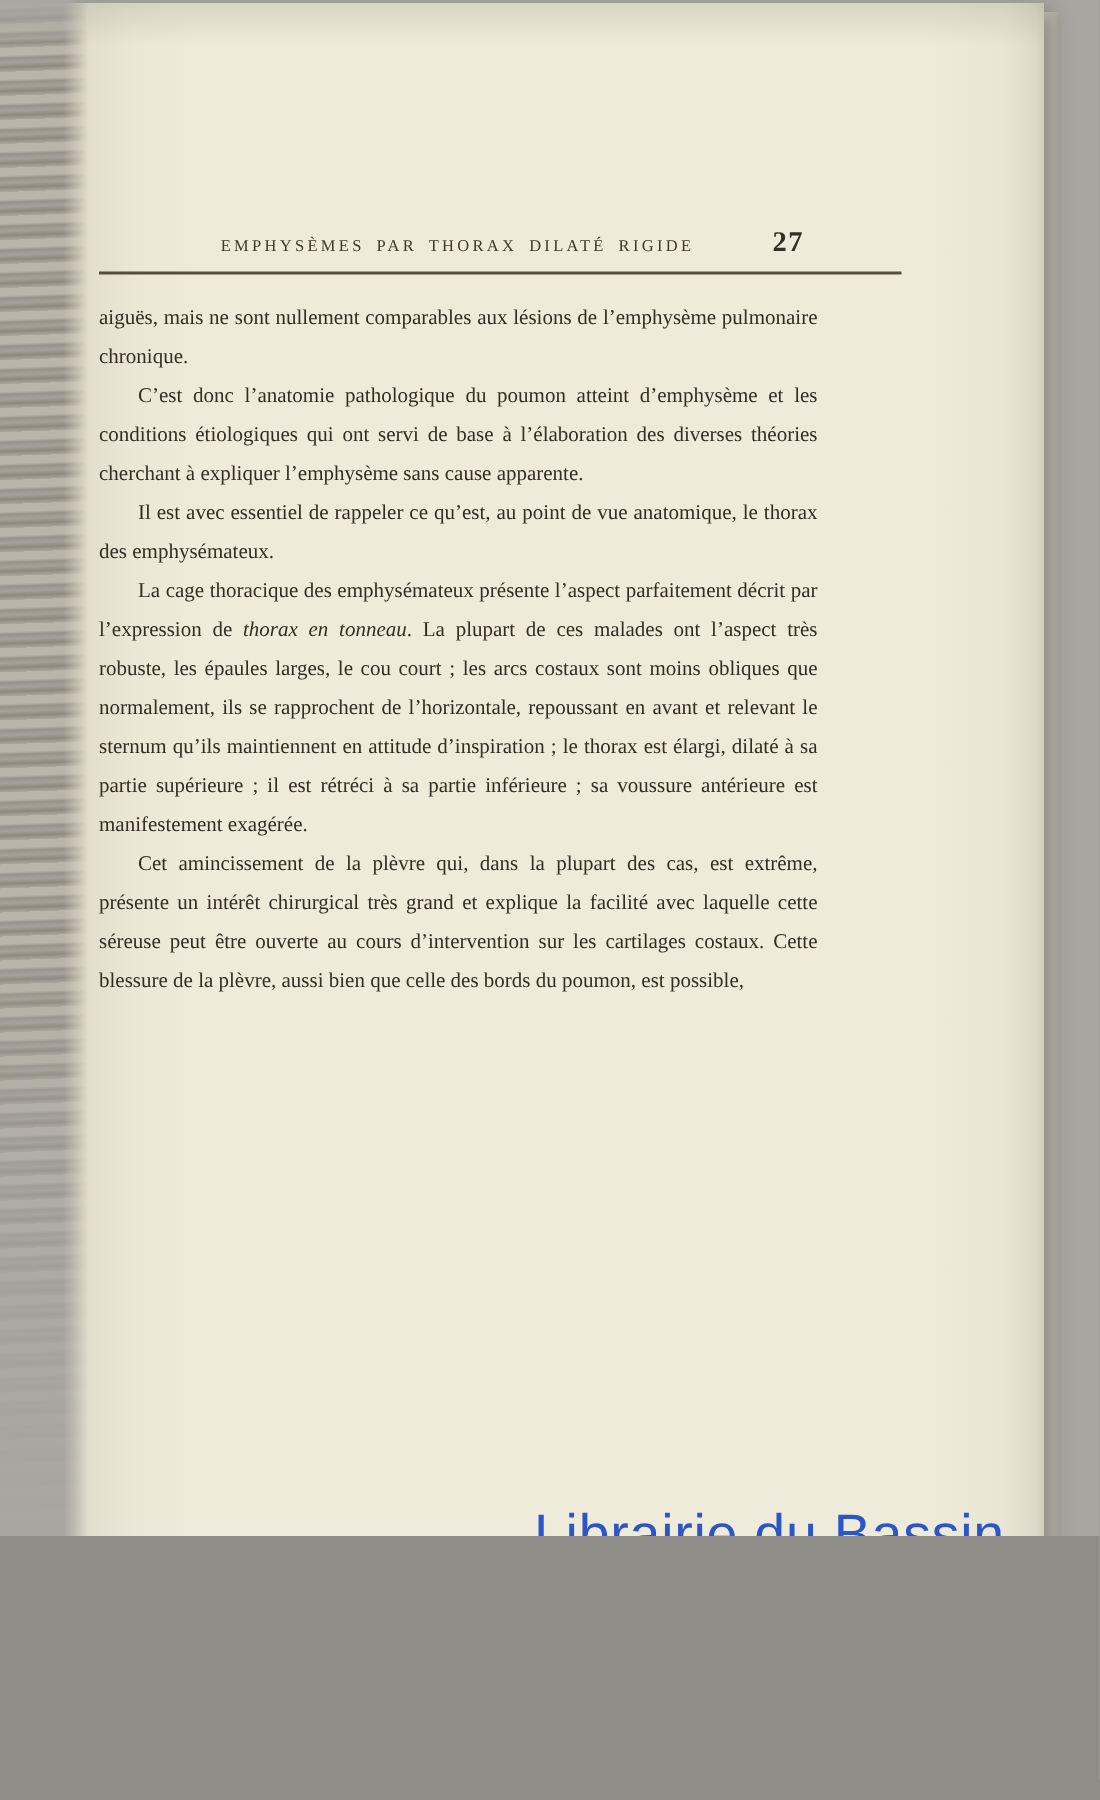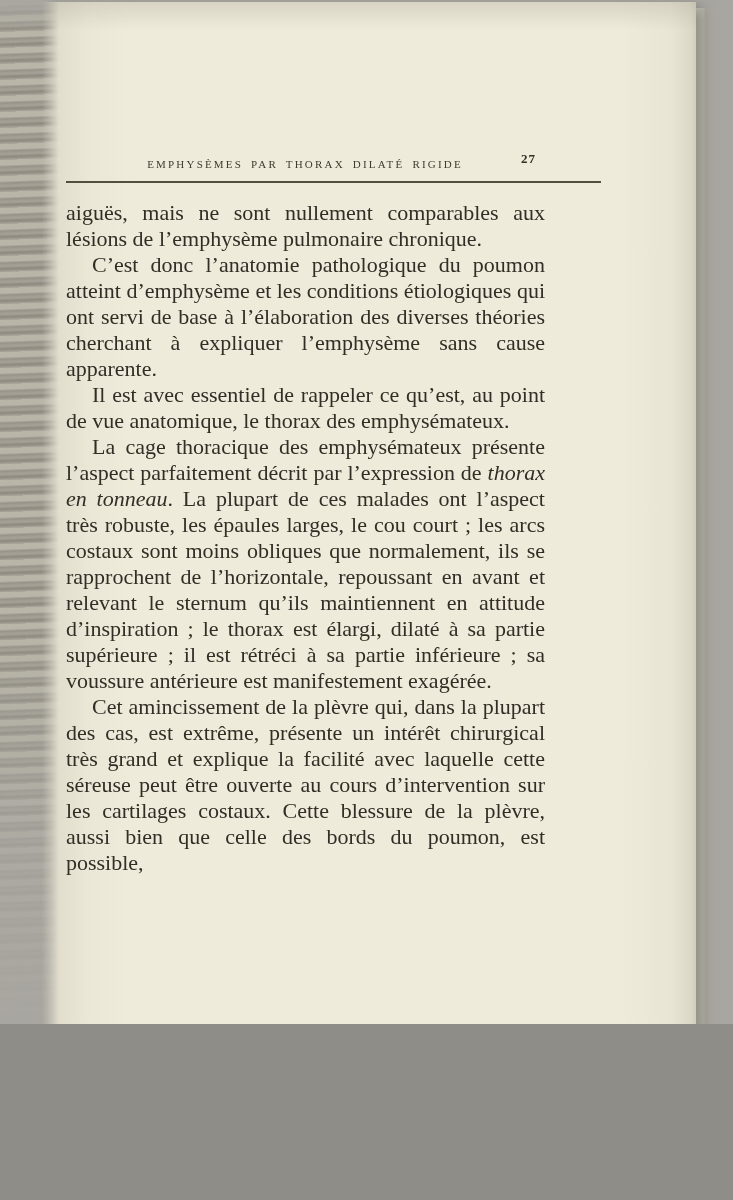--- a/index.html
+++ b/index.html
@@ -47,30 +47,30 @@
   
   .running-head{
     position:absolute;left:26px;top:152px;width:478px;height:20px;
     text-align:center;color:#3e3a2f;
   }
   .head-title{
     font-size:11px;letter-spacing:2.2px;word-spacing:3px;
   }
   .folio{
     position:absolute;right:8px;top:-3px;
-    font-size:13px;font-weight:bold;letter-spacing:1px;color:#332f26;
+    font-size:19px;font-weight:bold;letter-spacing:1px;color:#332f26;
   }
   .head-rule{
     position:absolute;left:26px;top:179px;width:535px;height:1.5px;
     background:#534e40;
   }
   
   .text-block{
     position:absolute;left:26px;top:198px;width:479px;
-    font-size:22px;line-height:26px;color:#322e25;
+    font-size:14px;line-height:26px;color:#322e25;
     text-align:justify;
   }
   .text-block p{margin:0;text-indent:26px;}
   .text-block p.noindent{text-indent:0;}
   .text-block p.section-start{}
   .text-block i{font-style:italic;}
   
   .watermark{
     position:absolute;left:356px;top:1002px;z-index:5;
     font-family:"Liberation Sans","DejaVu Sans",sans-serif;
@@ -99,14 +99,15 @@
       <p>C’est donc l’anatomie pathologique du poumon atteint d’emphysème et les conditions étiologiques qui ont servi de base à l’élaboration des diverses théories cherchant à expliquer l’emphysème sans cause apparente.</p>
       <p>Il est avec essentiel de rappeler ce qu’est, au point de vue anatomique, le thorax des emphysémateux.</p>
       <p class="section-start"><span>La cage thoracique des emphysémateux présente l’aspect parfaitement décrit par l’expression de </span><i>thorax en tonneau</i><span>. La plupart de ces malades ont l’aspect très robuste, les épaules larges, le cou court&nbsp;; les arcs costaux sont moins obliques que normalement, ils se rapprochent de l’horizontale, repoussant en avant et relevant le sternum qu’ils maintiennent en attitude d’inspiration&nbsp;; le thorax est élargi, dilaté à sa partie supérieure&nbsp;; il est rétréci à sa partie inférieure&nbsp;; sa voussure antérieure est manifestement exagérée.</span></p>
       <p>Cet amincissement de la plèvre qui, dans la plupart des cas, est extrême, présente un intérêt chirurgical très grand et explique la facilité avec laquelle cette séreuse peut être ouverte au cours d’intervention sur les cartilages costaux. Cette blessure de la plèvre, aussi bien que celle des bords du poumon, est possible,</p>
     </div>
 
   </div>
 
   <div class="page-edges-left"></div>
 
+  <div class="watermark">Librairie du Bassin</div>
 
 </div>
 
 </body></html>

